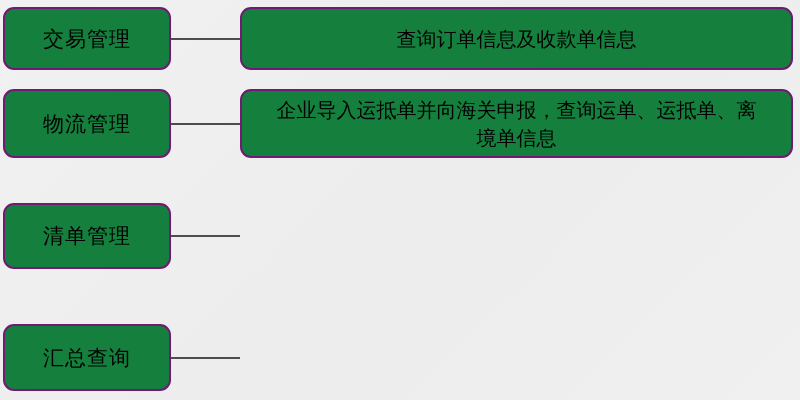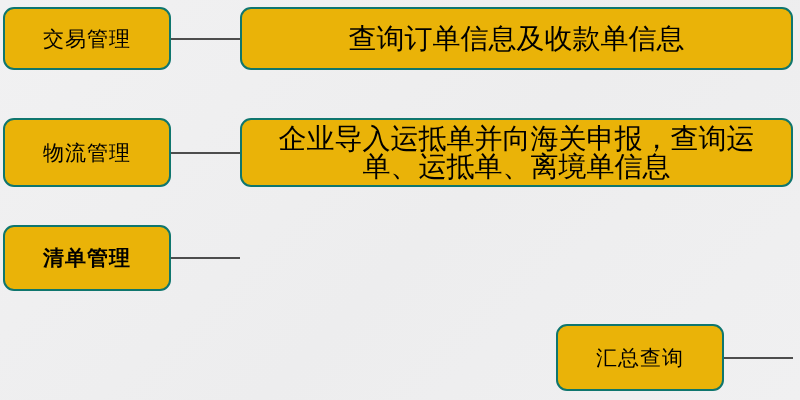--- a/index.html
+++ b/index.html
@@ -17,49 +17,49 @@
     height: 400px;
   }
   .row {
     position: absolute;
     left: 3px;
     right: 7px;
     display: flex;
     align-items: stretch;
   }
   .row-1 { top: 7px;   height: 63px; }
-  .row-2 { top: 118px; height: 69px; }
-  .row-3 { top: 225px; height: 66px; font-weight: bold; }
-  .row-4 { top: 324px; height: 67px; justify-content: flex-end; }
+  .row-2 { top: 89px; height: 69px; }
+  .row-3 { top: 203px; height: 66px; }
+  .row-4 { top: 324px; height: 67px; }
 
   .node {
     box-sizing: border-box;
-    background: #eab308;
-    border: 2px solid #0f766e;
+    background: #15803d;
+    border: 2px solid #701a75;
     border-radius: 11px;
     display: flex;
     align-items: center;
     justify-content: center;
     text-align: center;
     color: #000000;
   }
   .label-box {
     flex: 0 0 168px;
     font-size: 21px;
     letter-spacing: 1px;
   }
   .connector {
     flex: 0 0 69px;
     align-self: center;
     height: 0;
     border-top: 2px solid #4d4d4d;
   }
   .desc-box {
     flex: 1 1 auto;
-    font-size: 28px;
+    font-size: 20px;
     line-height: 28px;
     padding: 2px 28px;
   }
 </style>
 </head>
 <body>
 
 <div class="canvas">
 
   <div class="row row-1">

